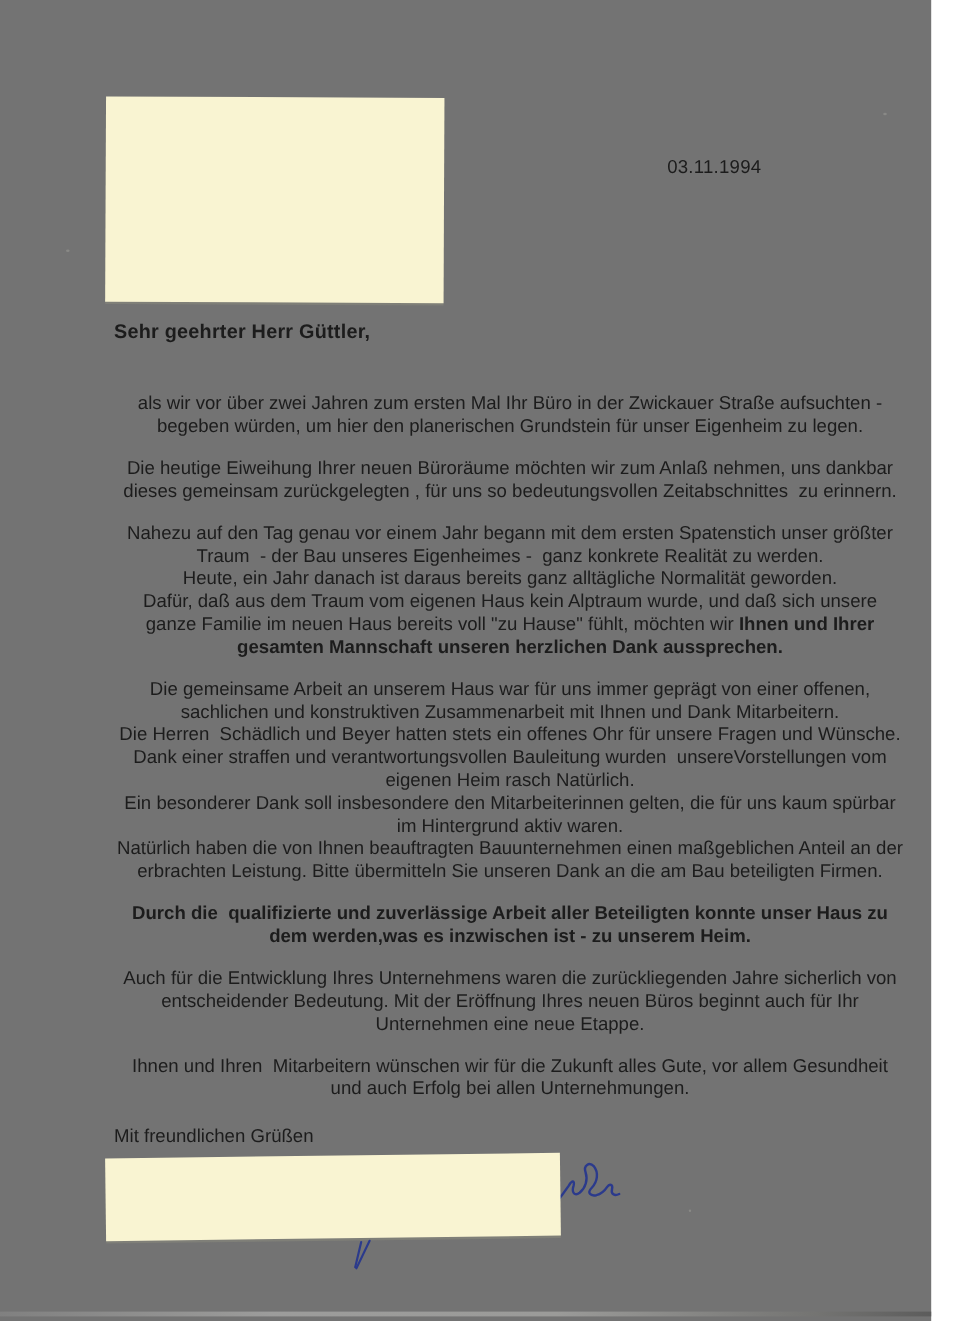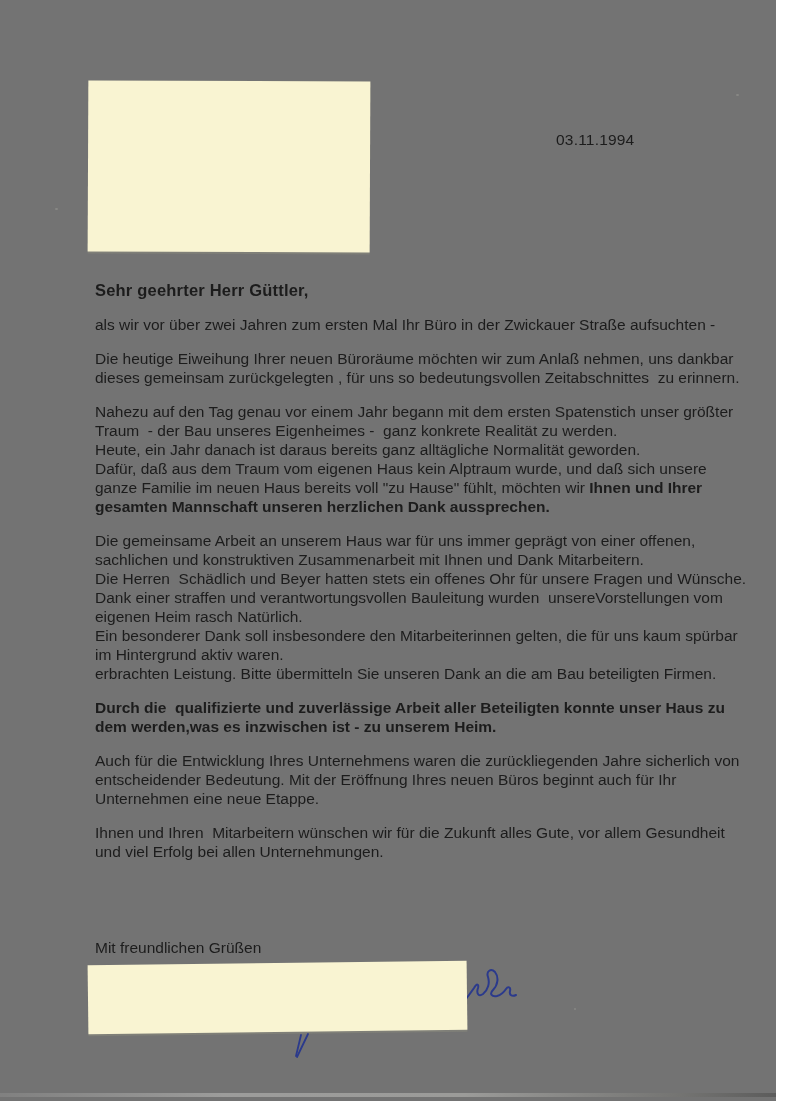--- a/index.html
+++ b/index.html
@@ -47,34 +47,34 @@
     left: 88px;
     top: 963px;
     width: 379px;
     height: 69px;
     transform: rotate(-0.7deg);
     z-index: 3;
   }
   .salutation {
     position: absolute;
     left: 95px;
-    top: 281px;
+    top: 268px;
     font-size: 16.5px;
     font-weight: bold;
     letter-spacing: 0.2px;
   }
   .letter-body {
     position: absolute;
     left: 95px;
     top: 311px;
     width: 660px;
     font-size: 15.5px;
     line-height: 19px;
   }
-  .paragraph { margin: 4px 0 15px 0; }
+  .paragraph { margin: 16px 0 15px 0; text-align: center; }
   .line { white-space: pre; }
   .line span.b { font-weight: bold; }
   .closing {
     position: absolute;
     left: 95px;
     top: 939px;
     font-size: 15.5px;
   }
   .sig {
     position: absolute;
@@ -129,20 +129,21 @@
 
   <div class="date">03.11.1994</div>
 
   <div class="redaction top"></div>
 
   <div class="salutation">Sehr geehrter Herr Güttler,</div>
 
   <div class="letter-body">
       <div class="paragraph">
         <div class="line"><span>als wir vor über zwei Jahren zum ersten Mal Ihr Büro in der Zwickauer Straße aufsuchten -</span></div>
+        <div class="line"><span>begeben würden, um hier den planerischen Grundstein für unser Eigenheim zu legen.</span></div>
       </div>
       <div class="paragraph">
         <div class="line"><span>Die heutige Eiweihung Ihrer neuen Büroräume möchten wir zum Anlaß nehmen, uns dankbar</span></div>
         <div class="line"><span>dieses gemeinsam zurückgelegten , für uns so bedeutungsvollen Zeitabschnittes  zu erinnern.</span></div>
       </div>
       <div class="paragraph">
         <div class="line"><span>Nahezu auf den Tag genau vor einem Jahr begann mit dem ersten Spatenstich unser größter</span></div>
         <div class="line"><span>Traum  - der Bau unseres Eigenheimes -  ganz konkrete Realität zu werden.</span></div>
         <div class="line"><span>Heute, ein Jahr danach ist daraus bereits ganz alltägliche Normalität geworden.</span></div>
         <div class="line"><span>Dafür, daß aus dem Traum vom eigenen Haus kein Alptraum wurde, und daß sich unsere</span></div>
@@ -150,34 +151,35 @@
         <div class="line"><span class="b">gesamten Mannschaft unseren herzlichen Dank aussprechen.</span></div>
       </div>
       <div class="paragraph">
         <div class="line"><span>Die gemeinsame Arbeit an unserem Haus war für uns immer geprägt von einer offenen,</span></div>
         <div class="line"><span>sachlichen und konstruktiven Zusammenarbeit mit Ihnen und Dank Mitarbeitern.</span></div>
         <div class="line"><span>Die Herren  Schädlich und Beyer hatten stets ein offenes Ohr für unsere Fragen und Wünsche.</span></div>
         <div class="line"><span>Dank einer straffen und verantwortungsvollen Bauleitung wurden  unsereVorstellungen vom</span></div>
         <div class="line"><span>eigenen Heim rasch Natürlich.</span></div>
         <div class="line"><span>Ein besonderer Dank soll insbesondere den Mitarbeiterinnen gelten, die für uns kaum spürbar</span></div>
         <div class="line"><span>im Hintergrund aktiv waren.</span></div>
+        <div class="line"><span>Natürlich haben die von Ihnen beauftragten Bauunternehmen einen maßgeblichen Anteil an der</span></div>
         <div class="line"><span>erbrachten Leistung. Bitte übermitteln Sie unseren Dank an die am Bau beteiligten Firmen.</span></div>
       </div>
       <div class="paragraph">
         <div class="line"><span class="b">Durch die  qualifizierte und zuverlässige Arbeit aller Beteiligten konnte unser Haus zu</span></div>
         <div class="line"><span class="b">dem werden,was es inzwischen ist - zu unserem Heim.</span></div>
       </div>
       <div class="paragraph">
         <div class="line"><span>Auch für die Entwicklung Ihres Unternehmens waren die zurückliegenden Jahre sicherlich von</span></div>
         <div class="line"><span>entscheidender Bedeutung. Mit der Eröffnung Ihres neuen Büros beginnt auch für Ihr</span></div>
         <div class="line"><span>Unternehmen eine neue Etappe.</span></div>
       </div>
       <div class="paragraph">
         <div class="line"><span>Ihnen und Ihren  Mitarbeitern wünschen wir für die Zukunft alles Gute, vor allem Gesundheit</span></div>
-        <div class="line"><span>und viel Erfolg bei allen Unternehmungen.</span></div>
+        <div class="line"><span>und auch Erfolg bei allen Unternehmungen.</span></div>
       </div>
     </div>
 
   <div class="closing">Mit freundlichen Grüßen</div>
 
   <svg class="sig" width="800" height="1101" viewBox="0 0 800 1101">
     <path d="M 446 1021 C 456 1011 468 997 474 988
              C 477 983 479 984 478 988
              C 476 994 479 997 483 994
              C 488 990 490 983 488 977

